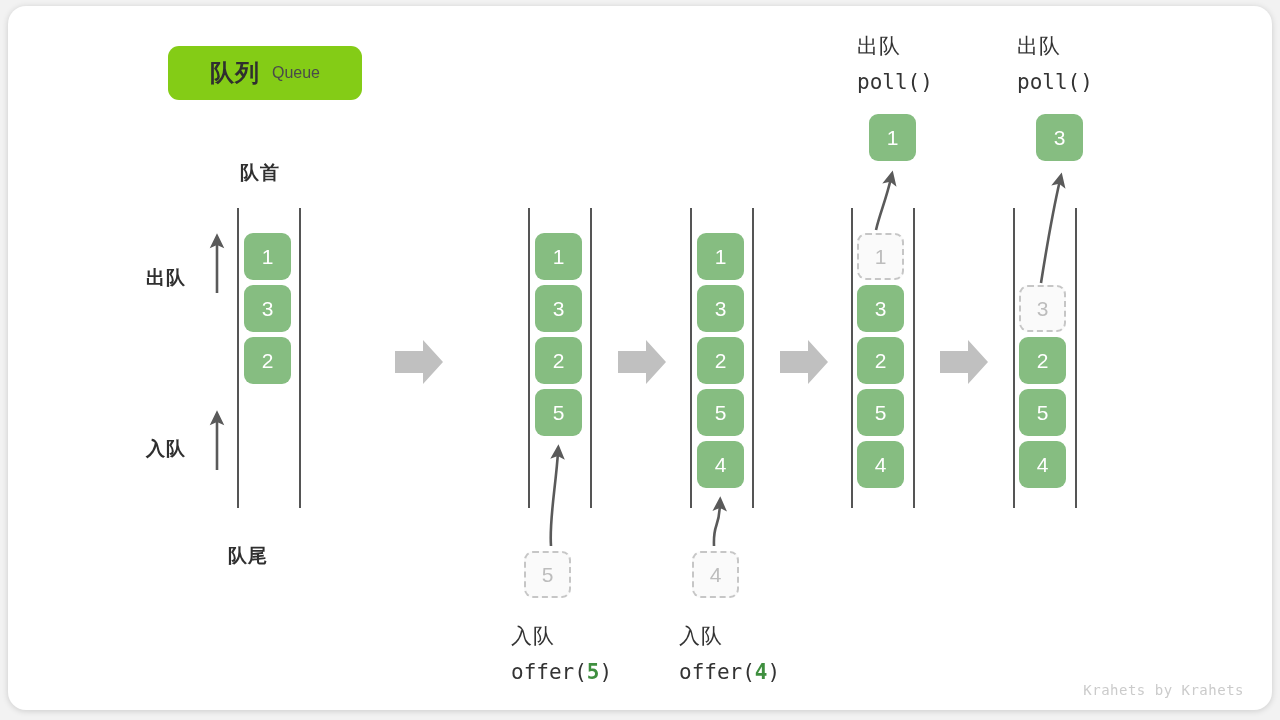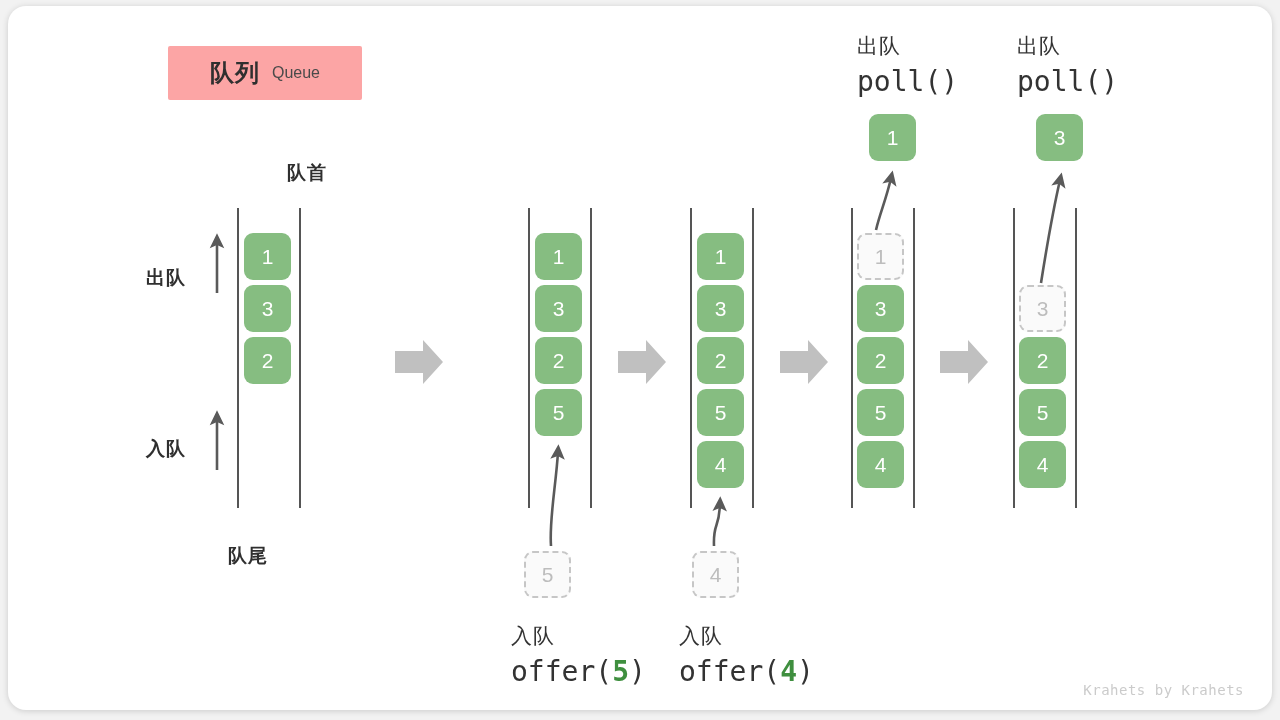--- a/index.html
+++ b/index.html
@@ -40,22 +40,22 @@
     height: 720px;
   }
 
   
   .title-badge {
     position: absolute;
     left: 168px;
     top: 46px;
     width: 194px;
     height: 54px;
-    background: #fca5a5;
-    border-radius: 2px;
+    background: #84cc16;
+    border-radius: 11px;
     display: flex;
     align-items: center;
     justify-content: center;
     gap: 12px;
   }
   .title-cn {
     font-size: 24px;
     font-weight: bold;
     color: #2f2f2f;
     letter-spacing: 1px;
@@ -83,21 +83,21 @@
     white-space: nowrap;
     line-height: 36px;
   }
   .op-cn {
     font-size: 21px;
     color: #333333;
     letter-spacing: 1px;
   }
   .op-code {
     font-family: "DejaVu Sans Mono", "Liberation Mono", monospace;
-    font-size: 28px;
+    font-size: 21px;
     color: #333333;
     letter-spacing: 0px;
   }
   .op-code .arg { color: #3f8f3f; font-weight: bold; }
 
   
   .rail {
     position: absolute;
     width: 1.6px;
     background: #555555;
@@ -149,21 +149,21 @@
 <div id="canvas">
   <div class="card"></div>
 
   <div class="stage">
 
     <div class="title-badge">
       <span class="title-cn">队列</span>
       <span class="title-en">Queue</span>
     </div>
 
-    <div class="lbl-bold" style="left:240px; top:160px;margin-left:47px;">队首</div>
+    <div class="lbl-bold" style="left:240px; top:160px;">队首</div>
     <div class="lbl-bold" style="left:228px; top:543px;">队尾</div>
     <div class="lbl-bold" style="left:146px; top:265px;">出队</div>
     <div class="lbl-bold" style="left:146px; top:436px;">入队</div>
 
     <div class="rail" style="left:237px; top:208px; height:300px;"></div>
     <div class="rail" style="left:299px; top:208px; height:300px;"></div>
     <div class="box" style="left:244px; top:233px;">1</div>
     <div class="box" style="left:244px; top:285px;">3</div>
     <div class="box" style="left:244px; top:337px;">2</div>
 

